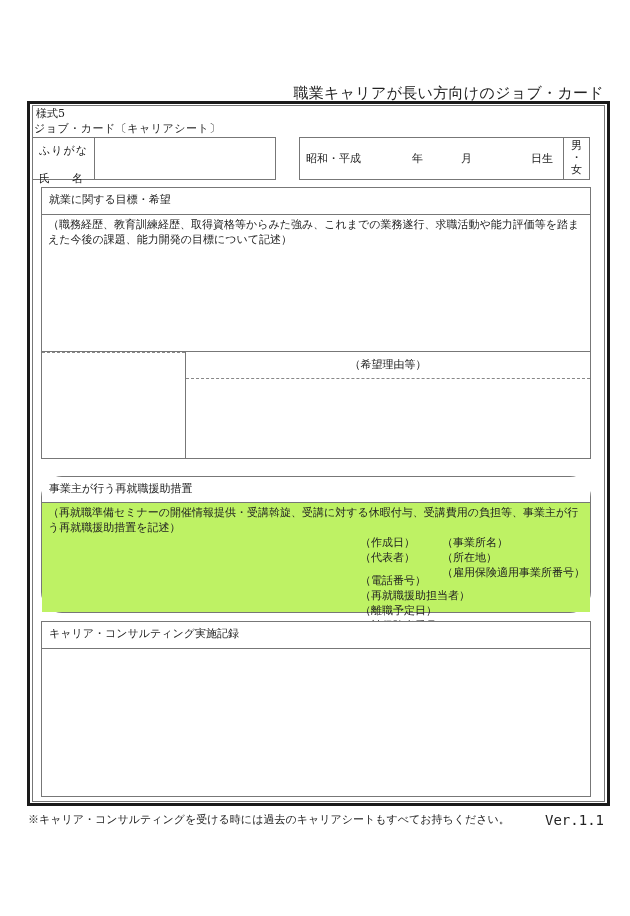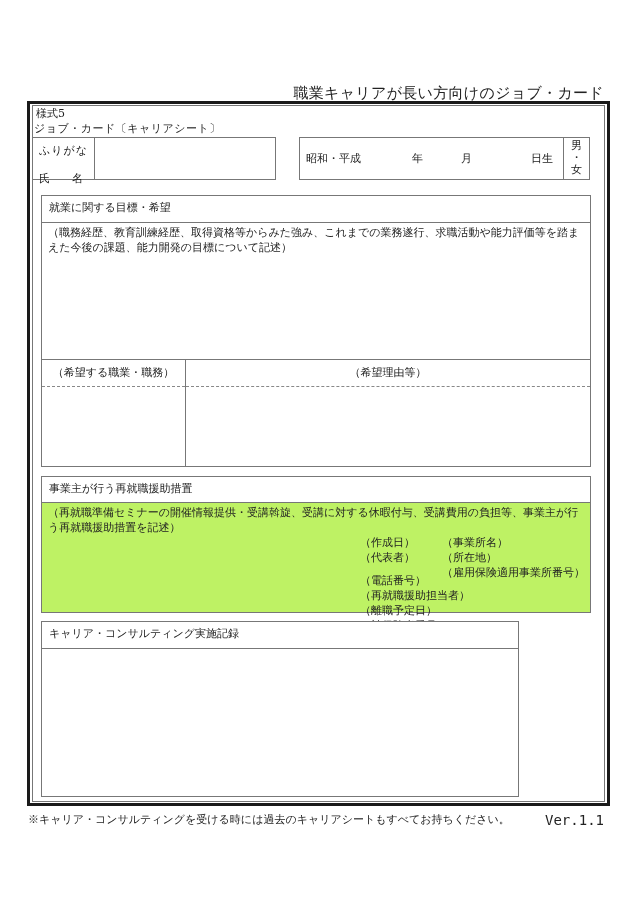--- a/index.html
+++ b/index.html
@@ -54,36 +54,35 @@
   <div class="abs cell-text" style="left:161px; top:13px;">月</div>
   <div class="abs cell-text" style="left:231px; top:13px;">日生</div>
   <div class="abs" style="left:263px; top:-1px; width:1px; height:43px; background:#777;"></div>
   <div class="abs" style="left:264px; top:0; width:25px; height:41px; text-align:center; font-size:11px; line-height:12px;">
     <div style="margin-top:2px;">男</div>
     <div>・</div>
     <div>女</div>
   </div>
 </div>
 
-<div class="abs box" style="left:41px; top:195px; width:550px; height:272px;">
+<div class="abs box" style="left:41px; top:187px; width:550px; height:272px;">
   <div class="hdr" style="height:27px; border-bottom:1px solid #777;">就業に関する目標・希望</div>
   <div class="desc" style="height:136px;">（職務経歴、教育訓練経歴、取得資格等からみた強み、これまでの業務遂行、求職活動や能力評価等を踏まえた今後の課題、能力開発の目標について記述）</div>
   <div style="border-top:1px solid #777; display:flex; height:106px;">
     <div style="width:143px; border-right:1px solid #777; display:flex; flex-direction:column;">
-      <div style="height:26px; line-height:26px; text-align:center;">（希望する職業・職務）</div>
       <div class="dash" style="flex:1;"></div>
     </div>
     <div style="flex:1; display:flex; flex-direction:column;">
       <div style="height:26px; line-height:26px; text-align:center;">（希望理由等）</div>
       <div class="dash" style="flex:1;"></div>
     </div>
   </div>
 </div>
 
-<div class="abs box" style="left:41px; top:476px; width:550px; height:137px;">
+<div class="abs box" style="left:41px; top:476px; width:550px; height:137px;border-radius:21px;">
   <div class="hdr" style="height:26px; border-bottom:1px solid #777; background:#fff;">事業主が行う再就職援助措置</div>
   <div class="gray" style="position:absolute; left:0; top:26px; right:0; bottom:0;">
     <div class="desc">（再就職準備セミナーの開催情報提供・受講斡旋、受講に対する休暇付与、受講費用の負担等、事業主が行う再就職援助措置を記述）</div>
     <div class="abs" style="left:318px; top:32px; font-size:11px; line-height:15px;">
       <div style="display:flex;">
           <span style="width:82px;">（作成日）</span>
           <span>（事業所名）</span>
         </div>
       <div style="display:flex;">
           <span style="width:82px;">（代表者）</span>
@@ -97,18 +96,18 @@
           <span>（再就職援助担当者）</span>
         </div>
       <div style="display:flex;flex-direction:column;">
           <span style="width:82px;">（離職予定日）</span>
           <span>（被保険者番号）</span>
         </div>
     </div>
   </div>
 </div>
 
-<div class="abs box" style="left:41px; top:621px; width:478px; height:176px;">
+<div class="abs box" style="left:41px; top:621px; width:550px; height:176px;">
   <div class="hdr" style="height:27px; border-bottom:1px solid #777; background:#fff;">キャリア・コンサルティング実施記録</div>
 </div>
 
 <div class="abs footer-note">※キャリア・コンサルティングを受ける時には過去のキャリアシートもすべてお持ちください。</div>
 <div class="abs footer-ver">Ver.1.1</div>
 
 </body></html>

